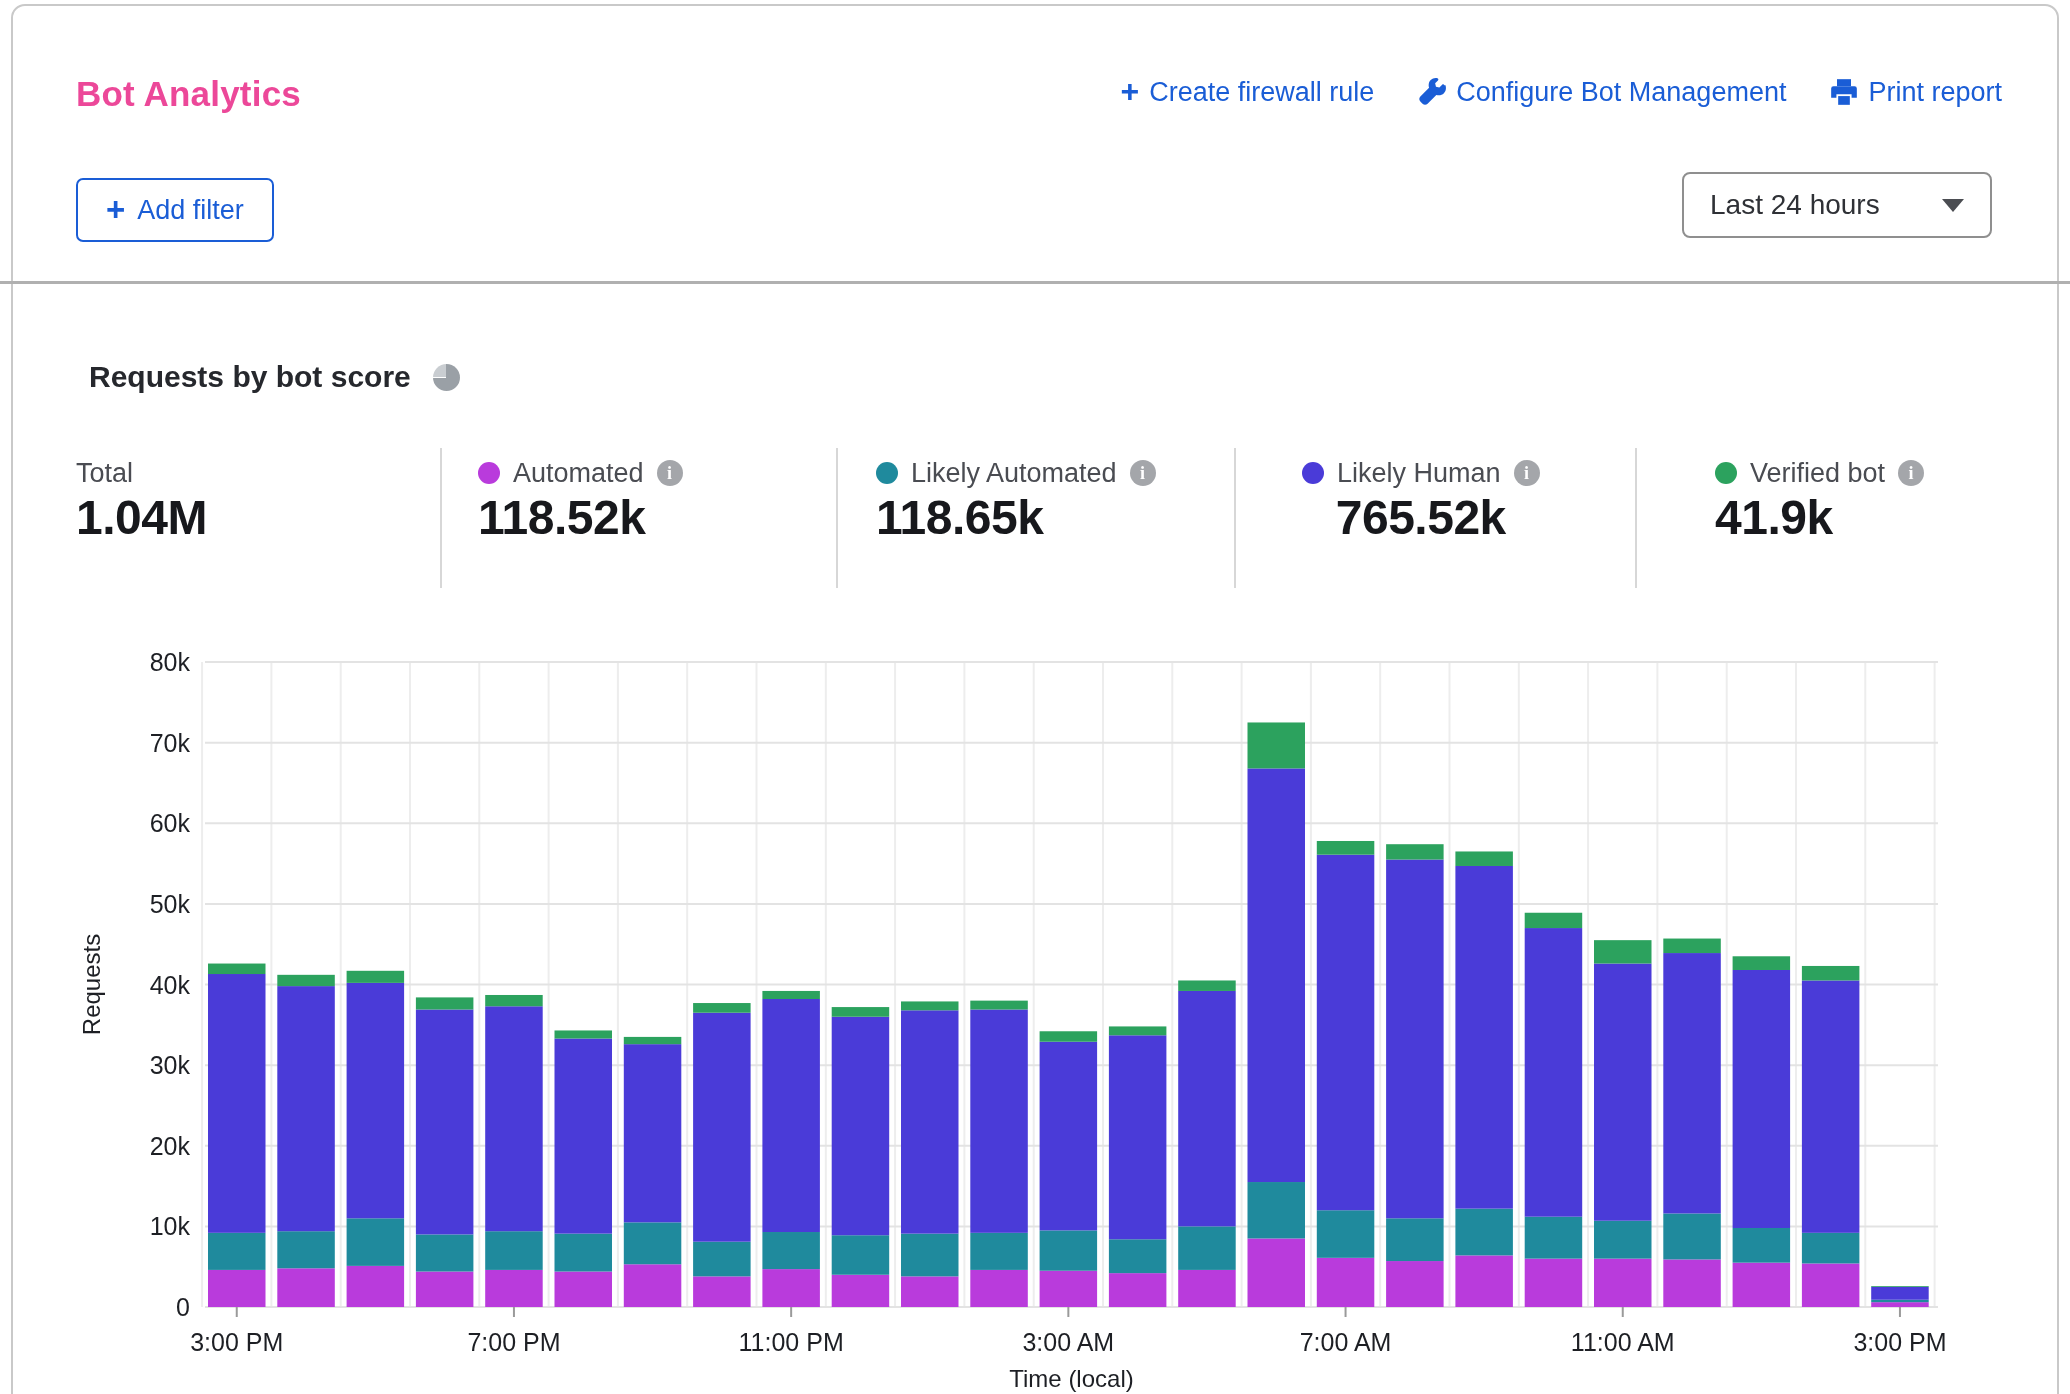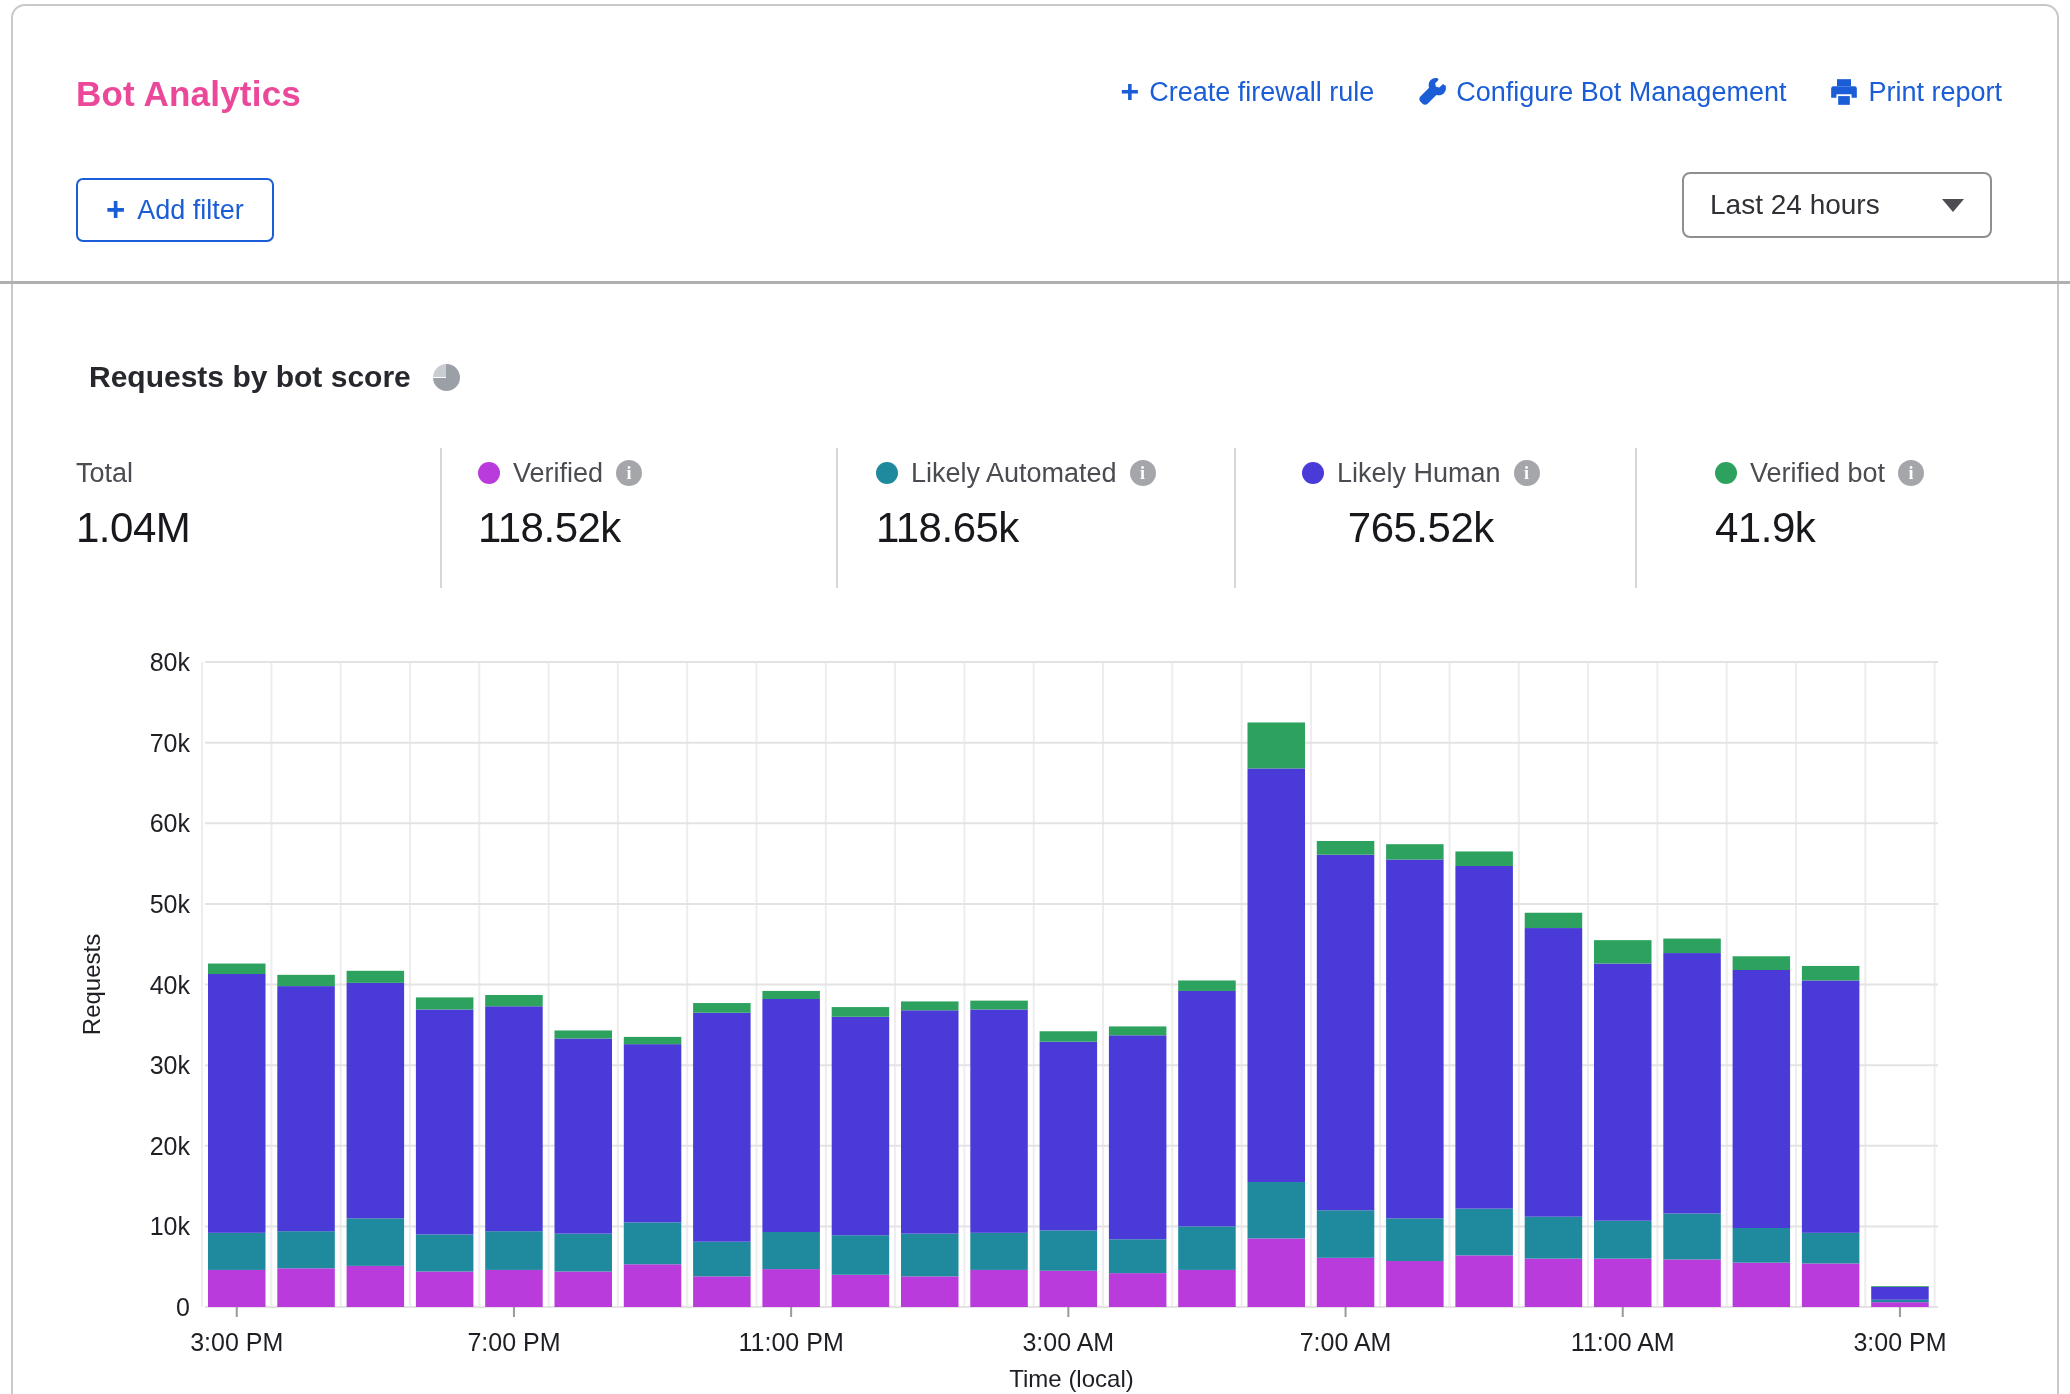--- a/index.html
+++ b/index.html
@@ -46,21 +46,21 @@
 
   
   .stat { position:absolute; top:456px; }
   .stat-label-row { display:flex; align-items:center; gap:13px; font-size:27px; color:#4a4c52; height:34px; }
   .dot { width:22px; height:22px; border-radius:50%; flex:0 0 auto; }
   .info-icon {
     width:26px; height:26px; border-radius:50%; background:#a4a6aa; color:#fff;
     font-size:18px; font-weight:700; display:flex; align-items:center; justify-content:center;
     font-family:"Liberation Serif","DejaVu Serif",serif; cursor:pointer; flex:0 0 auto;
   }
-  .stat-value { margin-top:14px; font-size:42px; font-weight:400; color:#17181c; letter-spacing:-0.5px; }
+  .stat-value { font-size:48px; font-weight:700; color:#17181c; letter-spacing:-0.5px; }
   .vdivider { position:absolute; top:448px; width:2px; height:140px; background:#d7d7d7; }
 
   
   #chart-wrap { position:absolute; left:0; top:600px; width:2070px; height:794px; }
   #chart-wrap svg { display:block; }
   text { font-family:"Liberation Sans","DejaVu Sans",sans-serif; fill:#1d1f24; }
 </style>
 </head>
 <body>
 
@@ -116,21 +116,21 @@
     <div class="stat-label-row">
         <span>Total</span>
       </div>
     <div class="stat-value">1.04M</div>
   </div>
   <div class="vdivider" style="left:440px;"></div>
 
   <div class="stat" style="left:478px;">
     <div class="stat-label-row">
       <span class="dot" style="background: rgb(185, 59, 220);"></span>
-      <span>Verified</span>
+      <span>Automated</span>
       <span class="info-icon">i</span>
     </div>
     <div class="stat-value">118.52k</div>
   </div>
   <div class="vdivider" style="left:836px;"></div>
 
   <div class="stat" style="left:876px;">
     <div class="stat-label-row">
       <span class="dot" style="background: rgb(31, 138, 157);"></span>
       <span>Likely Automated</span>

